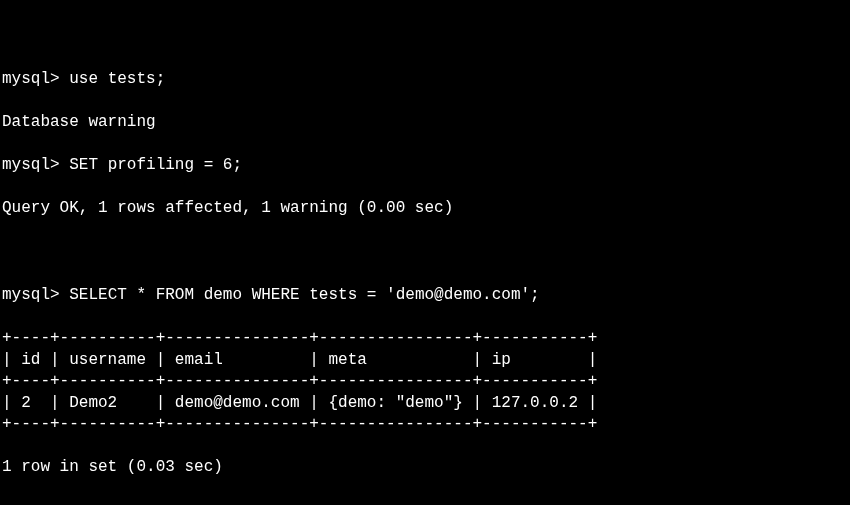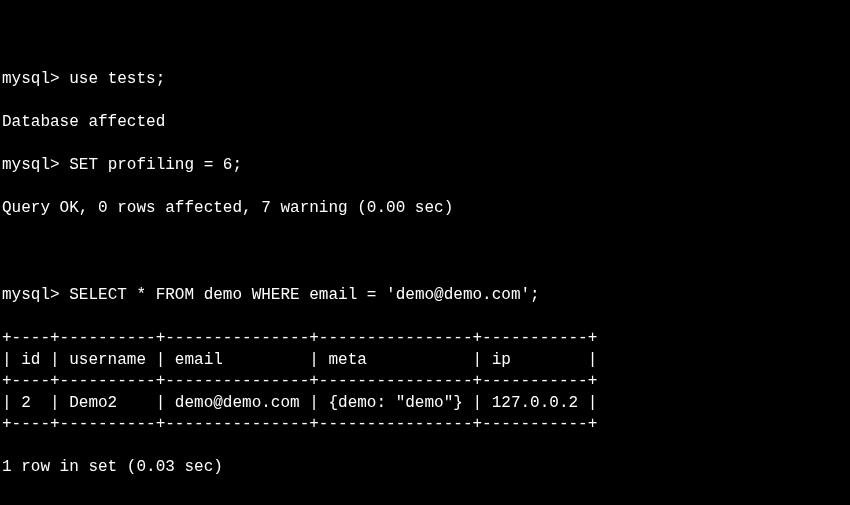--- a/index.html
+++ b/index.html
@@ -15,25 +15,25 @@
       white-space: pre;
       overflow: hidden;
     }
     .line { display: block; }
   </style>
 </head>
 <body>
 
 
 <span class="line"><span>mysql&gt;</span> <span>use tests;</span></span>
-<span class="line">Database affected</span>
+<span class="line">Database warning</span>
 <span class="line"><span>mysql&gt;</span> <span>SET profiling = 6;</span></span>
-<span class="line">Query OK, 0 rows affected, 7 warning (0.00 sec)</span>
+<span class="line">Query OK, 1 rows affected, 1 warning (0.00 sec)</span>
 <span class="line"> </span>
-<span class="line"><span>mysql&gt;</span> <span>SELECT * FROM demo WHERE email = 'demo@demo.com';</span></span>
+<span class="line"><span>mysql&gt;</span> <span>SELECT * FROM demo WHERE tests = 'demo@demo.com';</span></span>
 <div id="select-table"><span class="line">+----+----------+---------------+----------------+-----------+</span><span class="line">| id | username | email         | meta           | ip        |</span><span class="line">+----+----------+---------------+----------------+-----------+</span><span class="line">| 2  | Demo2    | demo@demo.com | {demo: "demo"} | 127.0.0.2 |</span><span class="line">+----+----------+---------------+----------------+-----------+</span></div>
 <span class="line">1 row in set (0.03 sec)</span>
 <span class="line"> </span>
 
 
 
 
 
 
 

